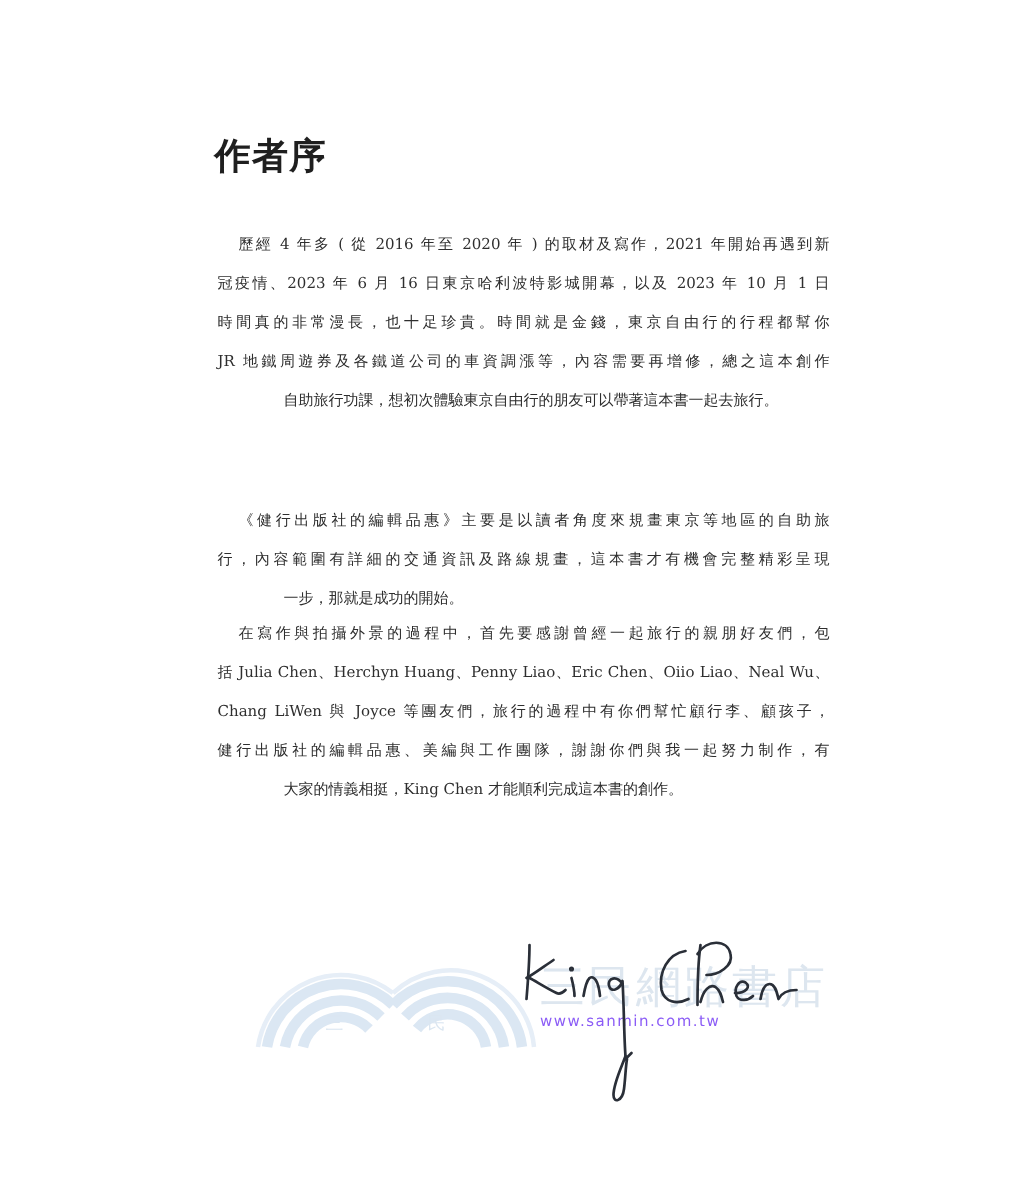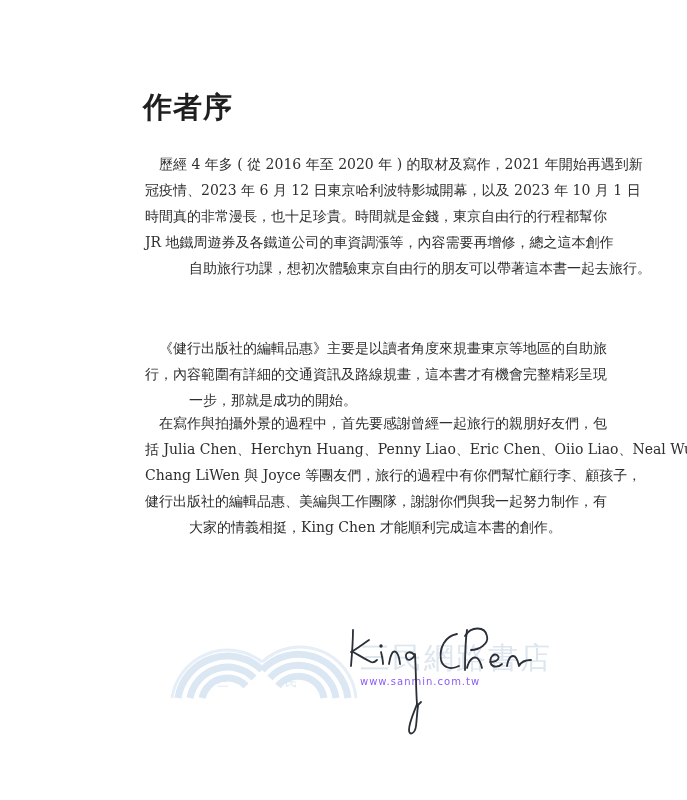--- a/index.html
+++ b/index.html
@@ -18,36 +18,36 @@
     .page {
       position: absolute;
       left: 0; top: 0;
       width: 687px; height: 800px;
       background: #ffffff;
     }
     .title {
       position: absolute;
       left: 143px;
       top: 88px;
-      font-size: 29px;
+      font-size: 24px;
       font-weight: bold;
       letter-spacing: 1px;
       color: #1f1f1f;
       margin: 0;
     }
     .body-text {
       position: absolute;
       left: 145px;
       width: 408px;
     }
     .line {
       display: block;
       height: 26px;
       line-height: 26px;
-      font-size: 14px;
+      font-size: 10px;
       white-space: nowrap;
       text-align: justify;
       text-align-last: justify;
       color: #2e2e2e;
     }
     .line.last {
       text-align-last: left;
       margin-left: 44px;
     }
     .line.indent {
@@ -111,21 +111,21 @@
   </style>
 </head>
 <body>
 
 <div class="page">
 
   <h1 class="title">作者序</h1>
 
   <div class="body-text" id="para-1">
     <span class="line indent">歷經 4 年多 ( 從 2016 年至 2020 年 ) 的取材及寫作，2021 年開始再遇到新</span>
-    <span class="line">冠疫情、2023 年 6 月 12 日東京哈利波特影城開幕，以及 2023 年 10 月 1 日</span>
+    <span class="line">冠疫情、2023 年 6 月 16 日東京哈利波特影城開幕，以及 2023 年 10 月 1 日</span>
     <span class="line">時間真的非常漫長，也十足珍貴。時間就是金錢，東京自由行的行程都幫你</span>
     <span class="line">JR 地鐵周遊券及各鐵道公司的車資調漲等，內容需要再增修，總之這本創作</span>
     <span class="line last">自助旅行功課，想初次體驗東京自由行的朋友可以帶著這本書一起去旅行。</span>
   </div>
 
   <div class="body-text" id="para-2">
     <span class="line indent">《健行出版社的編輯品惠》主要是以讀者角度來規畫東京等地區的自助旅</span>
     <span class="line">行，內容範圍有詳細的交通資訊及路線規畫，這本書才有機會完整精彩呈現</span>
     <span class="line last">一步，那就是成功的開始。</span>
   </div>

